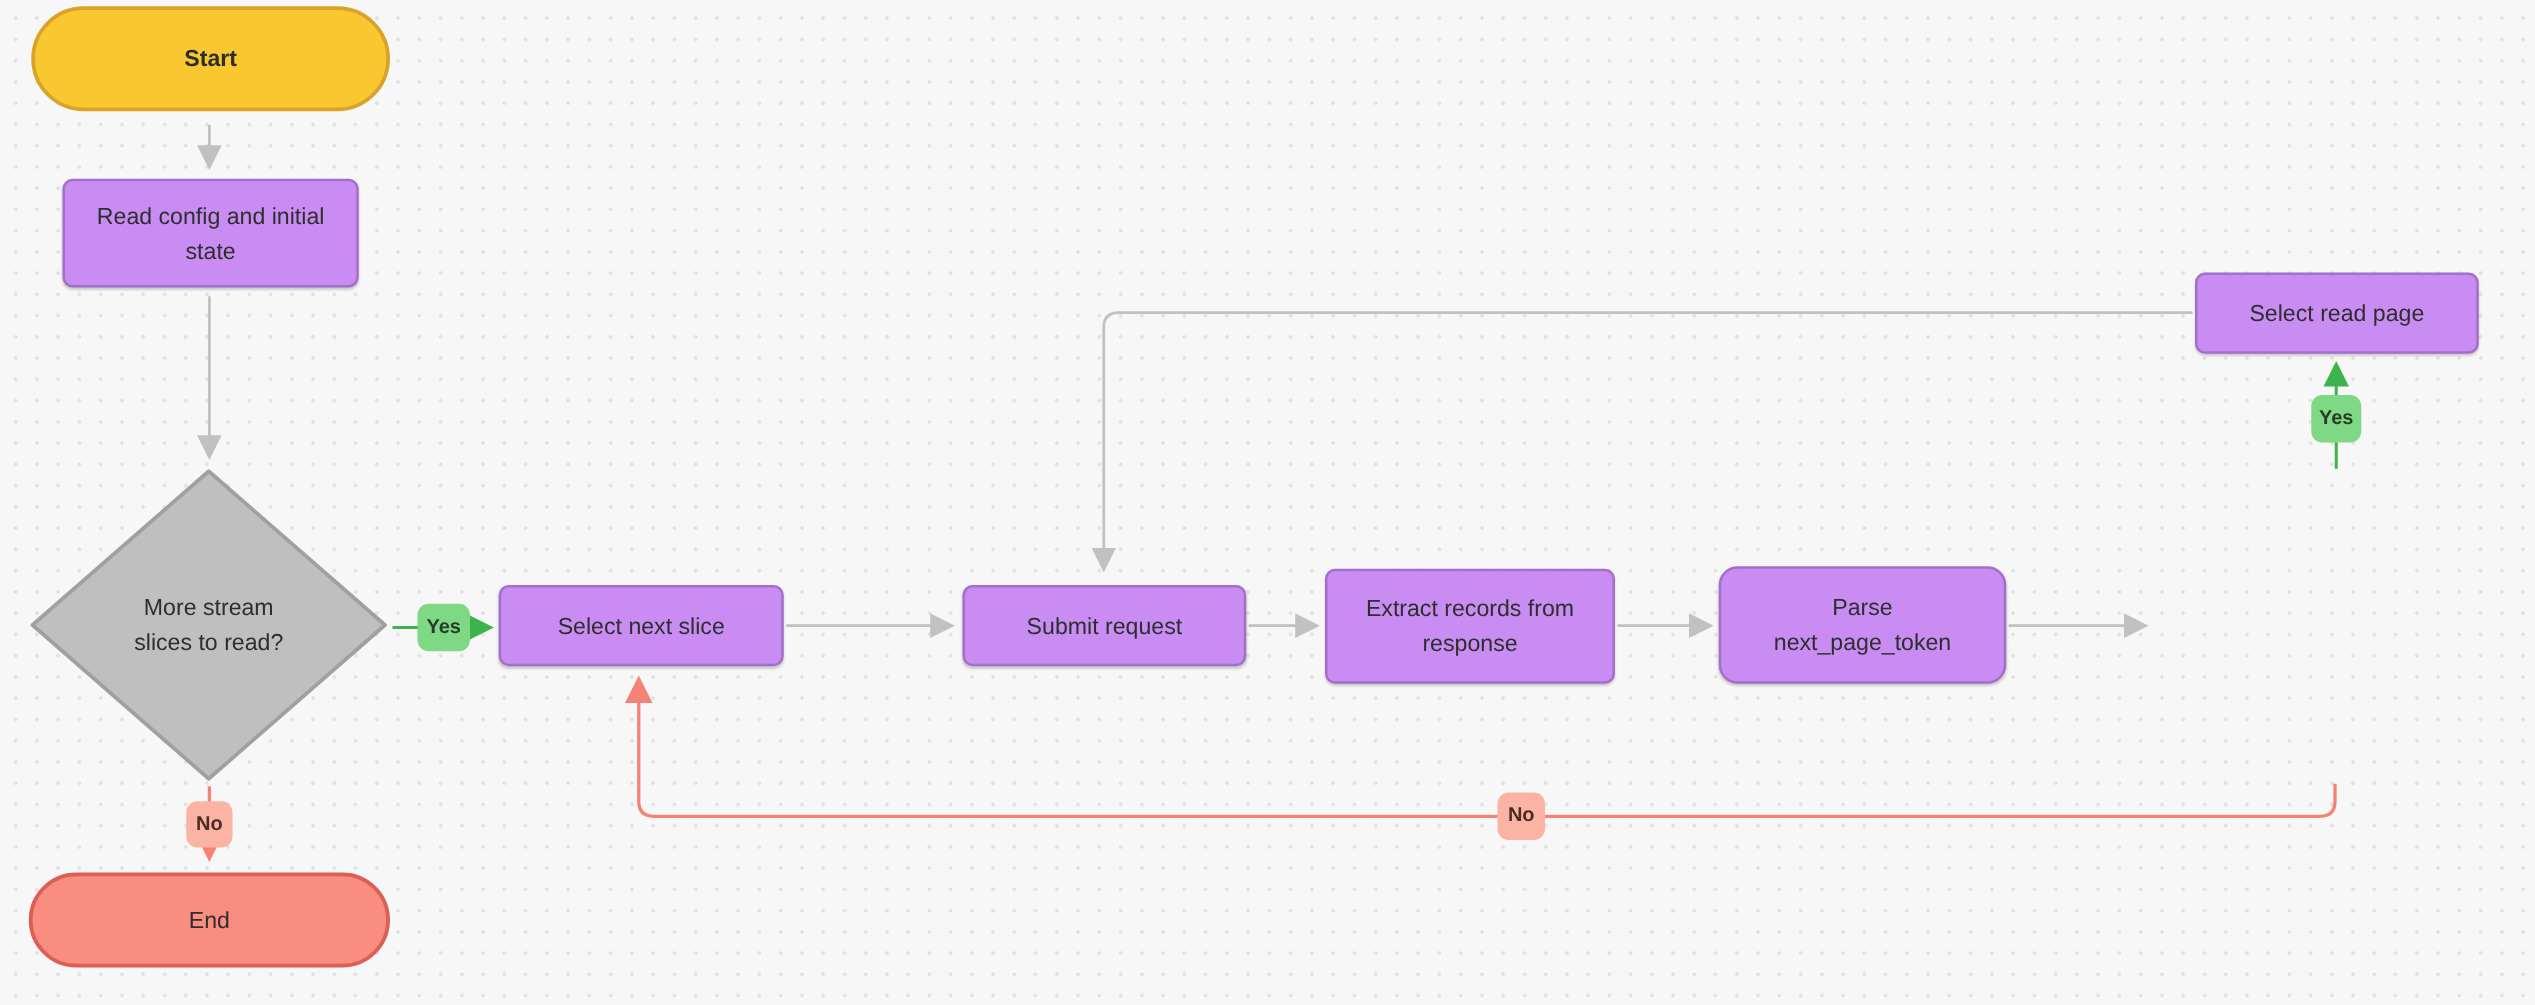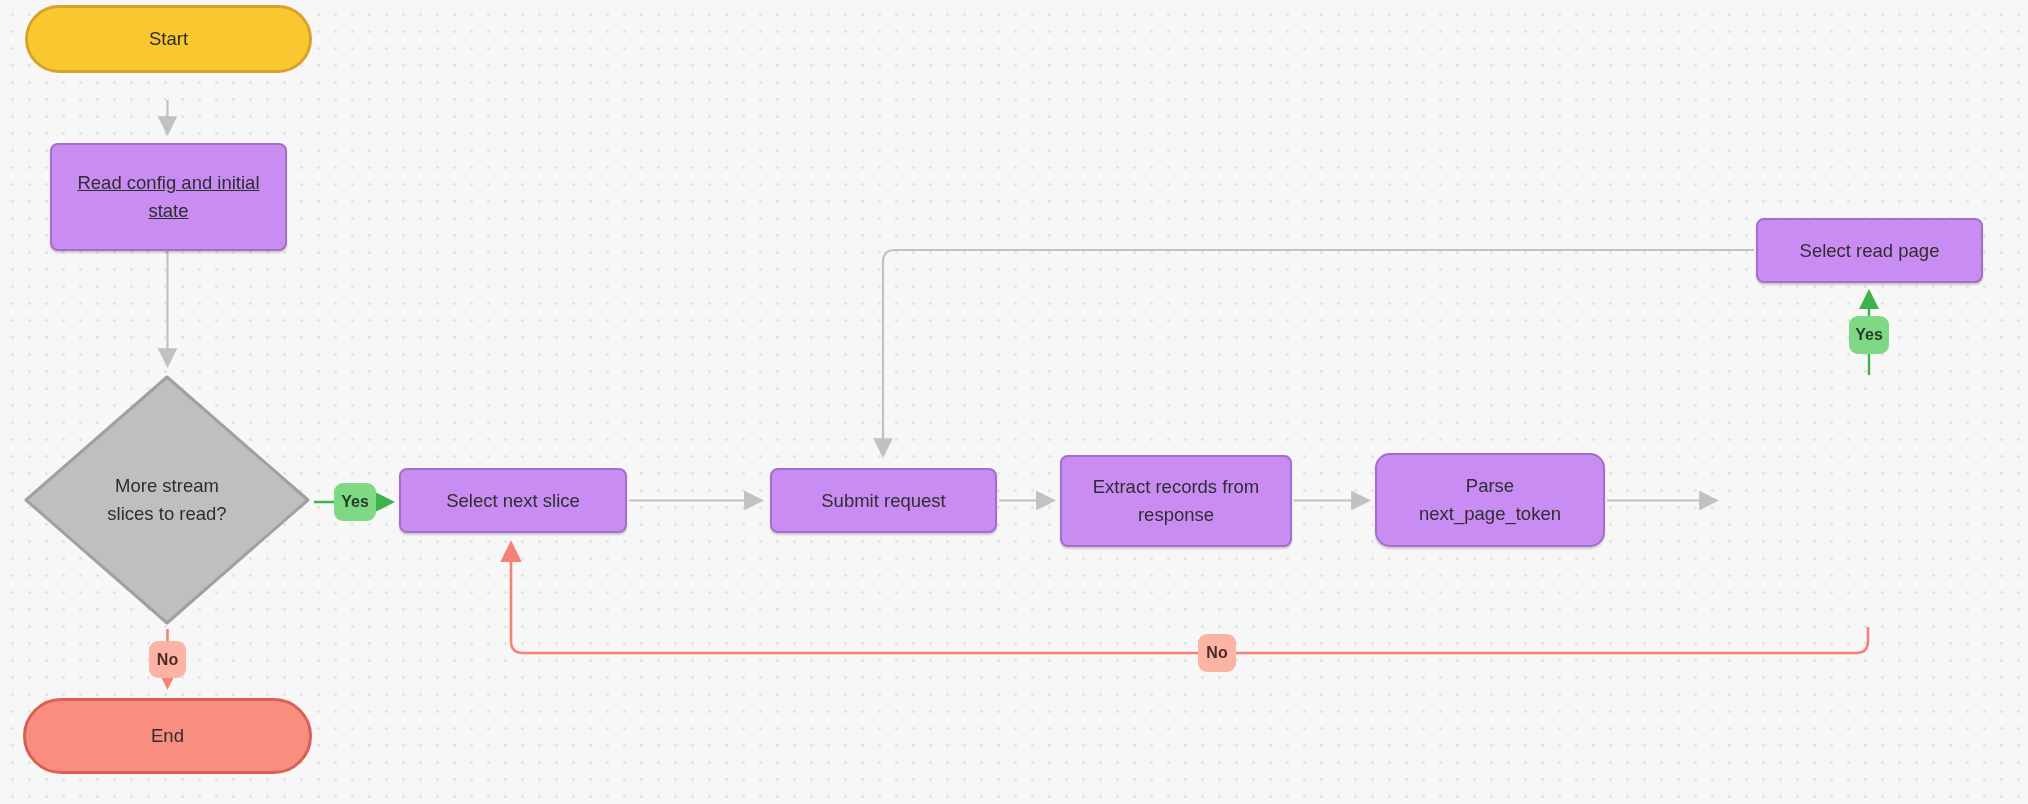--- a/index.html
+++ b/index.html
@@ -105,23 +105,23 @@
     <path class="edge red" d="M167.5,629 V683" marker-end="url(#ah-red)"></path>
     <path class="edge gray" d="M629,500.5 H758" marker-end="url(#ah-gray)"></path>
     <path class="edge gray" d="M999,500.5 H1050" marker-end="url(#ah-gray)"></path>
     <path class="edge gray" d="M1294,500.5 H1365" marker-end="url(#ah-gray)"></path>
     <path class="edge gray" d="M1607,500.5 H1713" marker-end="url(#ah-gray)"></path>
     <path class="edge green" d="M1869,375 V295" marker-end="url(#ah-green)"></path>
     <path class="edge gray" d="M1754,250 H895 Q883,250 883,262 V452" marker-end="url(#ah-gray)"></path>
     <path class="edge red" d="M1868,627 V641 Q1868,653 1856,653 H523 Q511,653 511,641 V547" marker-end="url(#ah-red)"></path>
   </svg>
 
-  <div class="node terminator start" style="left:25px;top:5px;width:287px;height:68px;">Start</div>
+  <div class="node terminator start" style="left:25px;top:5px;width:287px;height:84px;font-weight:bold;">Start</div>
 
-  <div class="node process" style="left:50px;top:143px;width:237px;height:108px;text-decoration:underline;">Read config and initial
+  <div class="node process" style="left:50px;top:143px;width:237px;height:87px;">Read config and initial
 state</div>
 
   <div class="decision" style="left:22px;top:373px;width:290px;height:254px;">
     <svg viewBox="0 0 290 254" preserveAspectRatio="none">
       <polygon points="145,4 286,127 145,250 4,127"></polygon>
     </svg>
     <div class="label">More stream
 slices to read?</div>
   </div>
 

